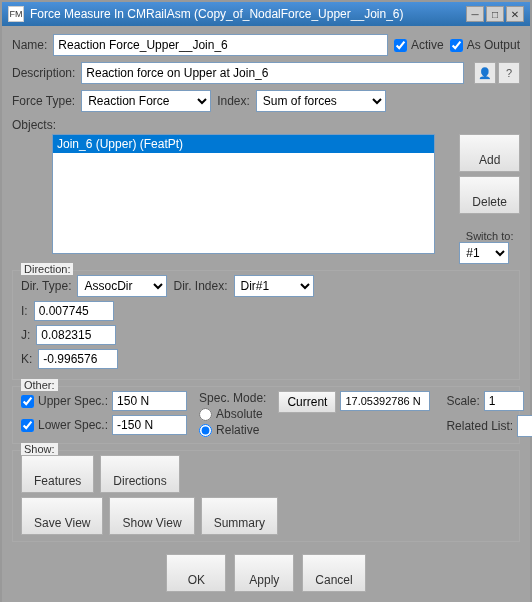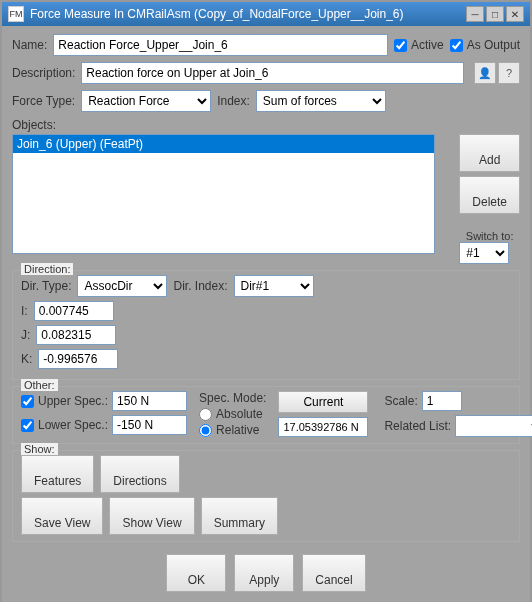--- a/index.html
+++ b/index.html
@@ -163,20 +163,21 @@
     }
     .switch-label {
       font-size: 11px;
       color: #333;
       text-align: center;
     }
     .objects-section {
       display: flex;
       gap: 16px;
       margin-bottom: 6px;
+      margin-left: 40px;
     }
     .objects-left {
       flex: 1;
       display: flex;
       flex-direction: column;
     }
     .direction-group {
       border: 1px solid #aaa;
       padding: 4px 8px 6px 8px;
       margin-bottom: 6px;
@@ -228,21 +229,21 @@
       font-family: inherit;
     }
     .spec-mode-col {
       display: flex;
       flex-direction: column;
       gap: 2px;
       margin-left: 4px;
     }
     .current-col {
       display: flex;
-      flex-direction: column;
+      flex-direction: row;
       gap: 4px;
       margin-left: 4px;
     }
     .current-btn {
       border: 1px solid #adadad;
       background: linear-gradient(to bottom, #f8f8f8, #e0e0e0);
       padding: 2px 8px;
       height: 22px;
       cursor: pointer;
       font-size: 12px;

